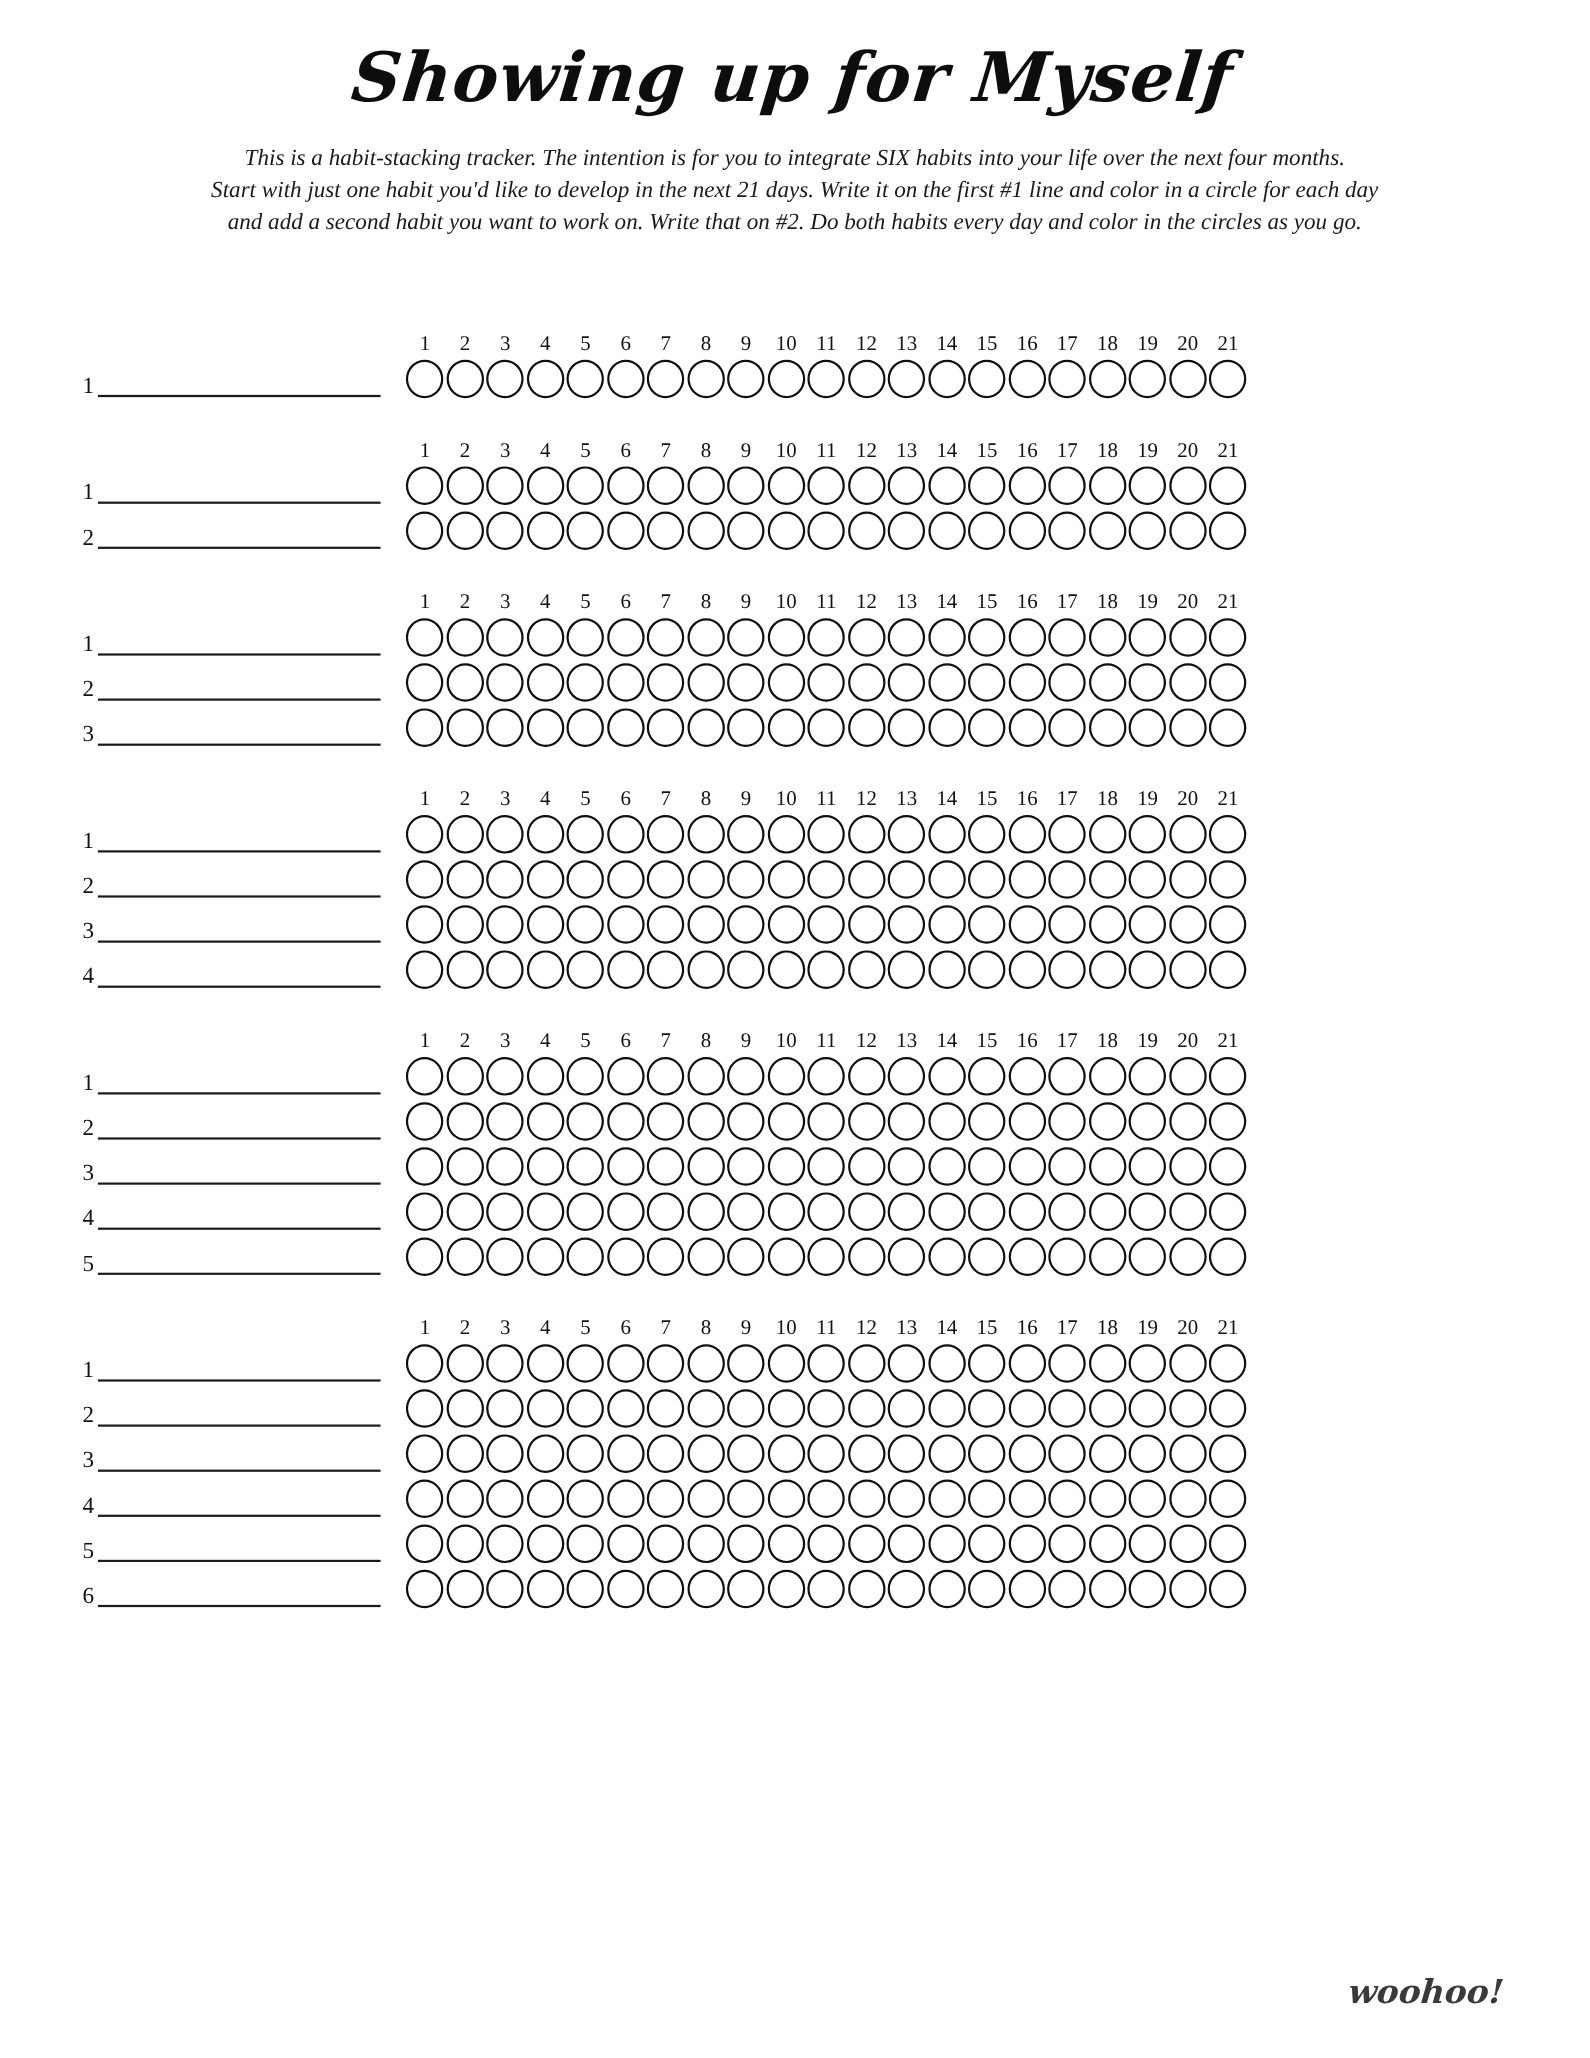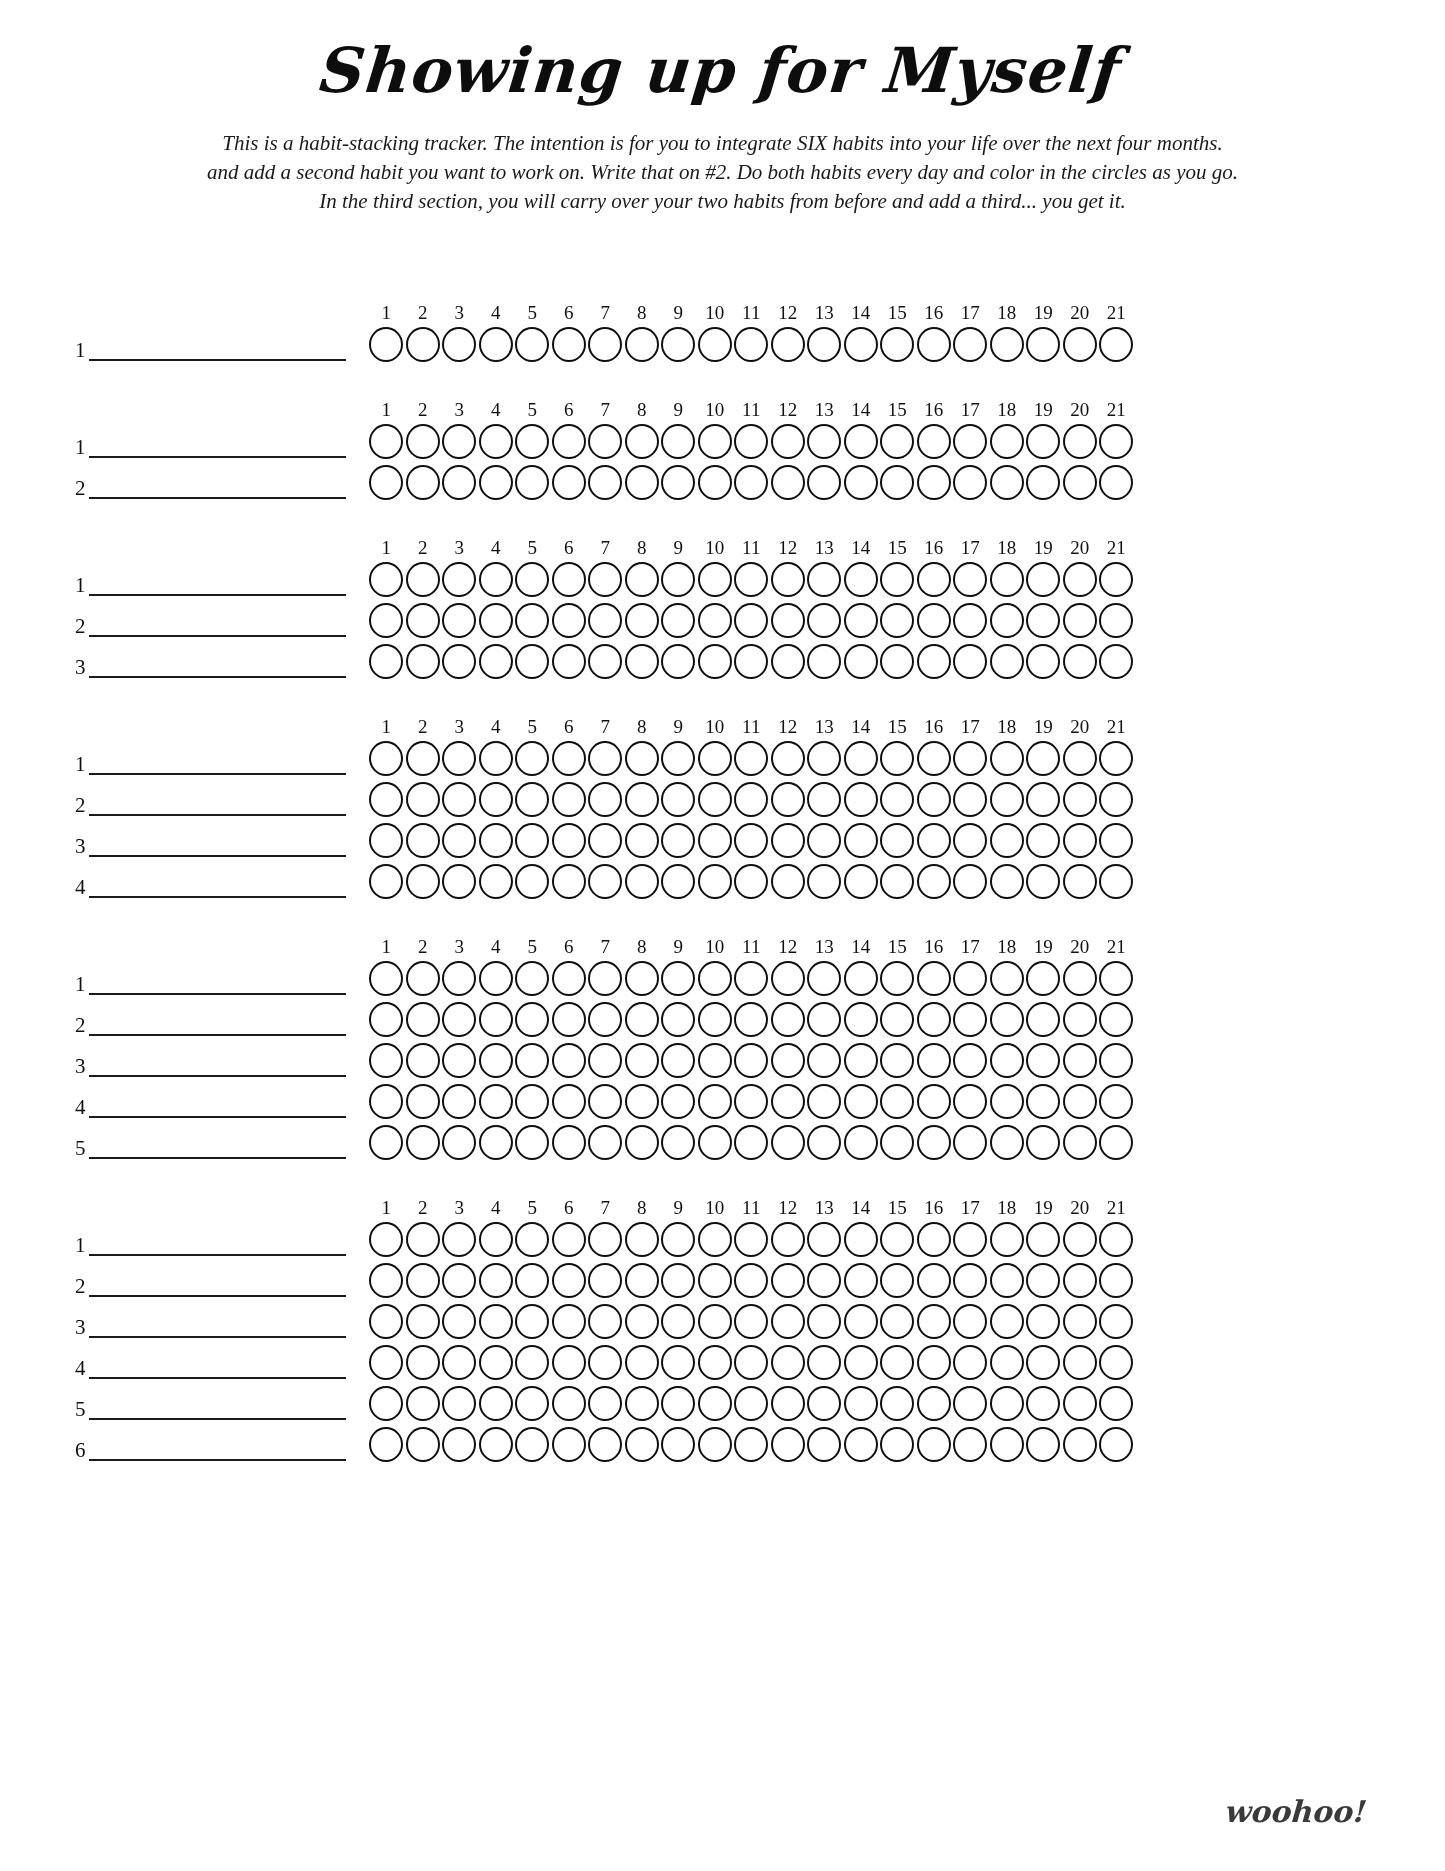--- a/index.html
+++ b/index.html
@@ -145,22 +145,22 @@
 </style>
 </head>
 <body>
 
 <div class="page">
 
   <h1 class="title">Showing up for Myself</h1>
 
   <div class="intro">
     <span class="ln">This is a habit-stacking tracker. The intention is for you to integrate SIX habits into your life over the next four months.</span>
+    <span class="ln">Start with just one habit you'd like to develop in the next 21 days. Write it on the first #1 line and color in a circle for each day</span>
     <span class="ln">and add a second habit you want to work on. Write that on #2. Do both habits every day and color in the circles as you go.</span>
-    <span class="ln">In the third section, you will carry over your two habits from before and add a third... you get it.</span>
   </div>
 
   <div class="sections" id="sections-root">
       <div class="section">
         <div class="daynums">
           <div class="daynum">1</div>
           <div class="daynum">2</div>
           <div class="daynum">3</div>
           <div class="daynum">4</div>
           <div class="daynum">5</div>

